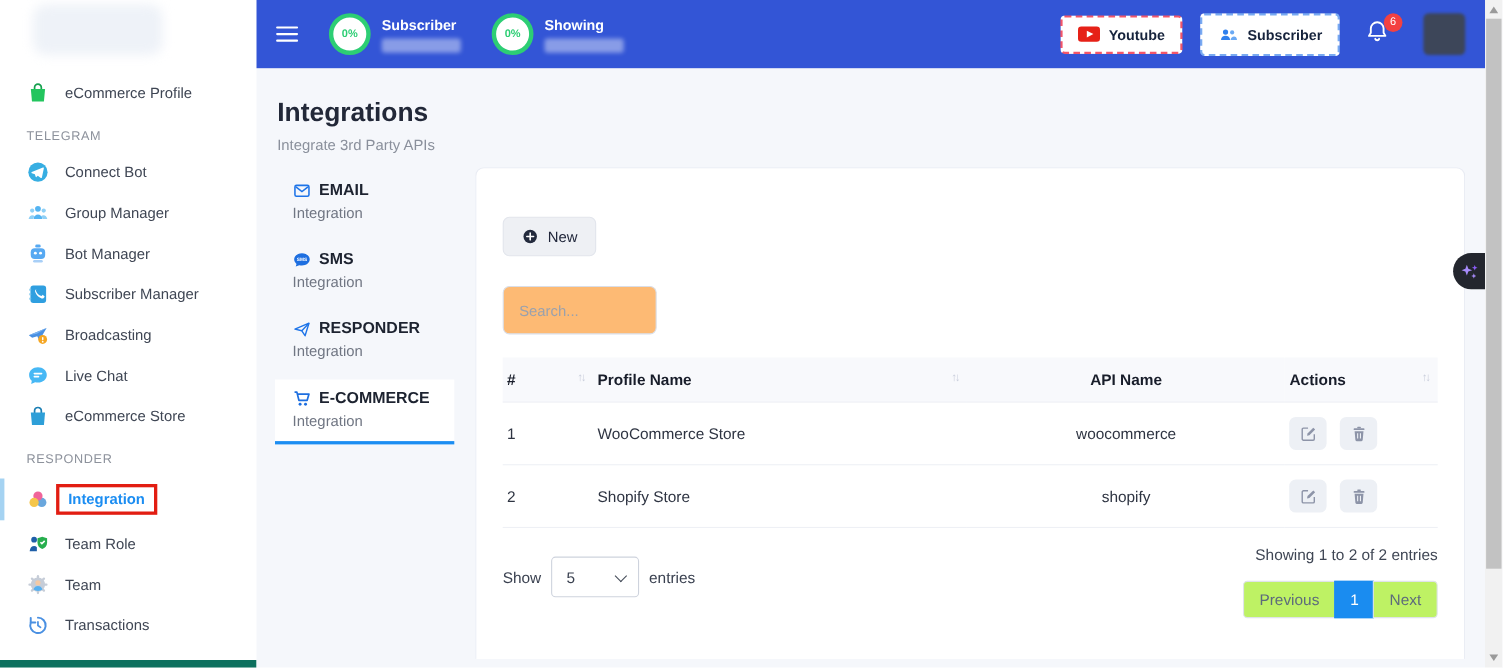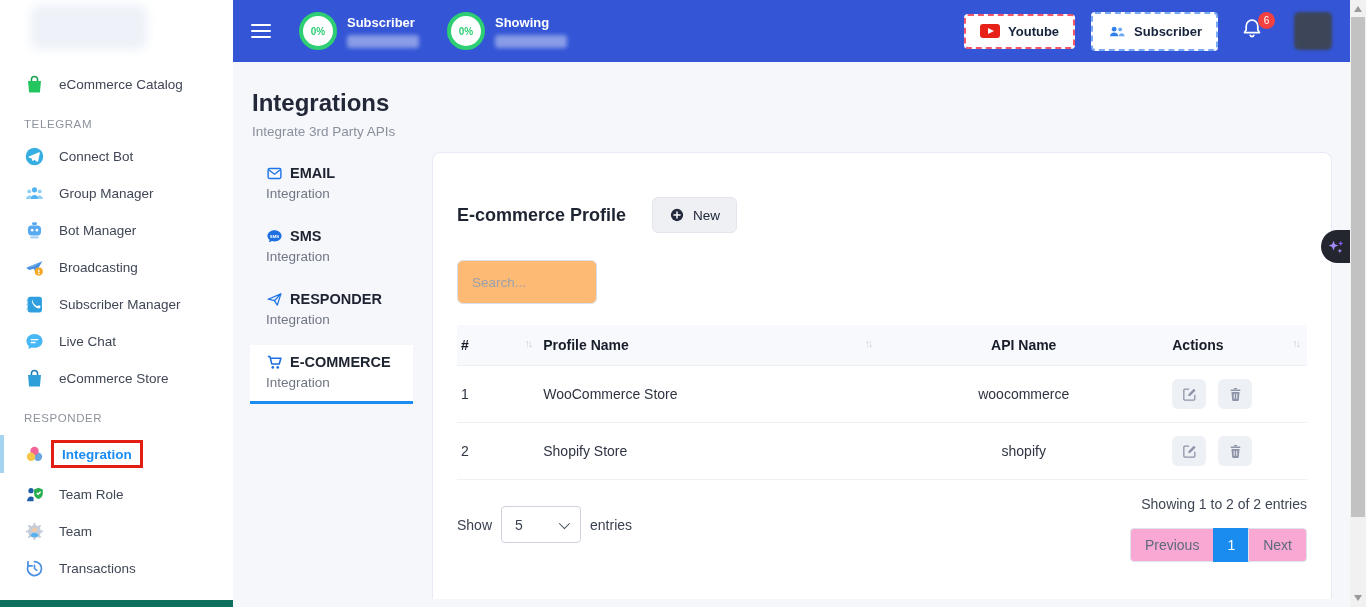--- a/index.html
+++ b/index.html
@@ -81,21 +81,21 @@
 
   .table-footer { display:flex; align-items:flex-start; margin-top:16px; }
   .show-group { display:flex; align-items:center; gap:9px; font-size:14px; color:#3a4150; padding-top:10px; }
   .page-size { width:80px; height:37px; border:1px solid #ced3dd; border-radius:4px; display:flex;
     align-items:center; justify-content:space-between; padding:0 13px; font-size:14px; color:#3a4150; cursor:pointer; background:#fff; }
   .chevron { width:8px; height:8px; border-right:1.8px solid #444b58; border-bottom:1.8px solid #444b58;
     transform:rotate(45deg) translateY(-2px); }
   .footer-right { margin-left:auto; display:flex; flex-direction:column; align-items:flex-end; }
   .summary { font-size:14px; color:#3f4654; }
   .pagination { display:flex; margin-top:16px; }
-  .page-btn { border:1px solid #dfe3ea; background:#f9a8d4; color:#5d6b7c; font-size:14px; padding:8px 14px;
+  .page-btn { border:1px solid #dfe3ea; background:#bef264; color:#5d6b7c; font-size:14px; padding:8px 14px;
     cursor:pointer; margin-left:-1px; font-family:inherit; }
   .page-btn.prev { border-radius:4px 0 0 4px; margin-left:0; }
   .page-btn.cur { background:#1a8cf0; border-color:#1a8cf0; color:#fff; padding:8px 13px; }
   .page-btn.next { border-radius:0 4px 4px 0; }
 
   
   .ai-fab { position:absolute; right:16px; top:230px; width:29px; height:33px; background:#23262e;
     border-radius:17px 0 0 17px; display:flex; align-items:center; justify-content:center; z-index:5; cursor:pointer; }
   .scrollbar { position:absolute; right:0; top:0; width:16px; height:607px; background:#f1f1f1; z-index:6; }
   .sb-up, .sb-down { position:absolute; left:4px; width:0; height:0; cursor:pointer; }
@@ -109,21 +109,21 @@
 <div class="app">
 
   <aside class="sidebar">
     <div class="logo-blob"></div>
 
     <div class="side-item">
       <svg viewBox="0 0 24 24">
           <path d="M8.5 9.5V6.3a3.5 3.5 0 0 1 7 0v3.2" fill="none" stroke="#17a04f" stroke-width="1.8"></path>
           <path d="M4.6 8h14.8l-1.2 13H5.8z" fill="#23c55e"></path>
         </svg>
-      <span class="lbl">eCommerce Catalog</span>
+      <span class="lbl">eCommerce Profile</span>
     </div>
 
     <div class="section-title">TELEGRAM</div>
 
     <div class="side-item">
       <svg viewBox="0 0 24 24">
           <circle cx="12" cy="12" r="10" fill="#37aee2"></circle>
           <path d="M5.6 11.9l11.6-4.7c.6-.25 1.1.1.9.95l-2 9.3c-.15.7-.6.85-1.15.5l-3.1-2.3-1.45 1.4c-.3.3-.6.25-.75-.2l-.85-2.7-3.1-1c-.65-.2-.6-.9-.1-1.25z" fill="#fff"></path>
         </svg>
       <span class="lbl">Connect Bot</span>
@@ -144,37 +144,37 @@
           <rect x="9.2" y="2.6" width="5.6" height="3.2" rx="1.5" fill="#57a9f2"></rect>
           <rect x="4.5" y="6.4" width="15" height="11.2" rx="4.2" fill="#57a9f2"></rect>
           <circle cx="9.3" cy="11.6" r="1.5" fill="#fff"></circle>
           <circle cx="14.7" cy="11.6" r="1.5" fill="#fff"></circle>
           <rect x="7" y="18.6" width="10" height="2.6" rx="1.3" fill="#a8cff7"></rect>
         </svg>
       <span class="lbl">Bot Manager</span>
     </div>
     <div class="side-item">
       <svg viewBox="0 0 24 24">
+          <rect x="4.2" y="3" width="16.3" height="18" rx="3" fill="#2f9fe0"></rect>
+          <rect x="3" y="6" width="2" height="2.6" rx="1" fill="#7cc6ed"></rect>
+          <rect x="3" y="10.7" width="2" height="2.6" rx="1" fill="#7cc6ed"></rect>
+          <rect x="3" y="15.4" width="2" height="2.6" rx="1" fill="#7cc6ed"></rect>
+          <path d="M9.7 7.9c.9 3.1 2.9 5.1 6 6l1.3-1.3 2.1 2.1-1.7 1.8c-4-.3-8.2-4.5-8.5-8.5l1.7-1.7z" fill="#fff"></path>
+        </svg>
+      <span class="lbl">Subscriber Manager</span>
+    </div>
+    <div class="side-item">
+      <svg viewBox="0 0 24 24">
           <path d="M2.5 12.3L21 4.8l-7.6 13-2.1-4.4L6 14.8z" fill="#4a90e2"></path>
           <path d="M2.5 12.3L21 4.8l-10.2 6z" fill="#7db4f0"></path>
           <circle cx="16.9" cy="16.7" r="4.6" fill="#f5a623"></circle>
           <rect x="16.2" y="14.2" width="1.5" height="3.4" rx=".75" fill="#fff"></rect>
           <circle cx="16.95" cy="19" r=".9" fill="#fff"></circle>
         </svg>
       <span class="lbl">Broadcasting</span>
-    </div>
-    <div class="side-item">
-      <svg viewBox="0 0 24 24">
-          <rect x="4.2" y="3" width="16.3" height="18" rx="3" fill="#2f9fe0"></rect>
-          <rect x="3" y="6" width="2" height="2.6" rx="1" fill="#7cc6ed"></rect>
-          <rect x="3" y="10.7" width="2" height="2.6" rx="1" fill="#7cc6ed"></rect>
-          <rect x="3" y="15.4" width="2" height="2.6" rx="1" fill="#7cc6ed"></rect>
-          <path d="M9.7 7.9c.9 3.1 2.9 5.1 6 6l1.3-1.3 2.1 2.1-1.7 1.8c-4-.3-8.2-4.5-8.5-8.5l1.7-1.7z" fill="#fff"></path>
-        </svg>
-      <span class="lbl">Subscriber Manager</span>
     </div>
     <div class="side-item">
       <svg viewBox="0 0 24 24">
           <path d="M12 3.4c5.1 0 9.2 3.5 9.2 7.9s-4.1 7.9-9.2 7.9c-1 0-2-.13-2.9-.4L5 20.6l.6-3.3c-1.7-1.4-2.8-3.5-2.8-6 0-4.4 4.1-7.9 9.2-7.9z" fill="#47b8f5"></path>
           <rect x="7.4" y="9" width="9.2" height="1.7" rx=".85" fill="#fff"></rect>
           <rect x="7.4" y="12.2" width="6" height="1.7" rx=".85" fill="#fff"></rect>
         </svg>
       <span class="lbl">Live Chat</span>
     </div>
     <div class="side-item">
@@ -326,21 +326,20 @@
                 <circle cx="16.6" cy="19" r="1.9" fill="#1e6fe0"></circle>
               </svg>
             <span>E-COMMERCE</span>
           </div>
           <div class="subnav-sub">Integration</div>
         </div>
       </nav>
 
       <section class="card">
         <div class="panel-head">
-          <h2 class="panel-title">E-commerce Profile</h2>
           <button class="new-btn">
             <svg viewBox="0 0 24 24">
                 <circle cx="12" cy="12" r="9.2" fill="#232a3d"></circle>
                 <path d="M12 7.4v9.2M7.4 12h9.2" stroke="#fff" stroke-width="2.2" stroke-linecap="round"></path>
               </svg>
             <span>New</span>
           </button>
         </div>
 
         <input class="search-input" type="text" placeholder="Search..." style="">

